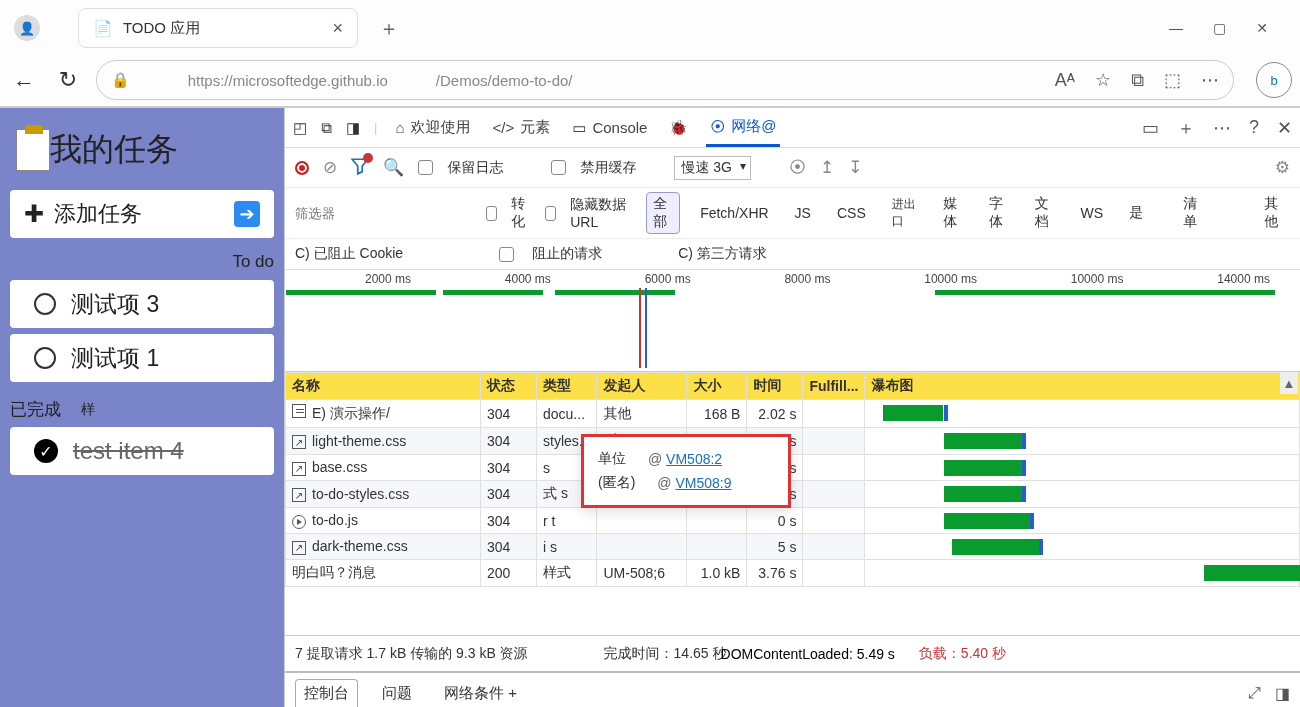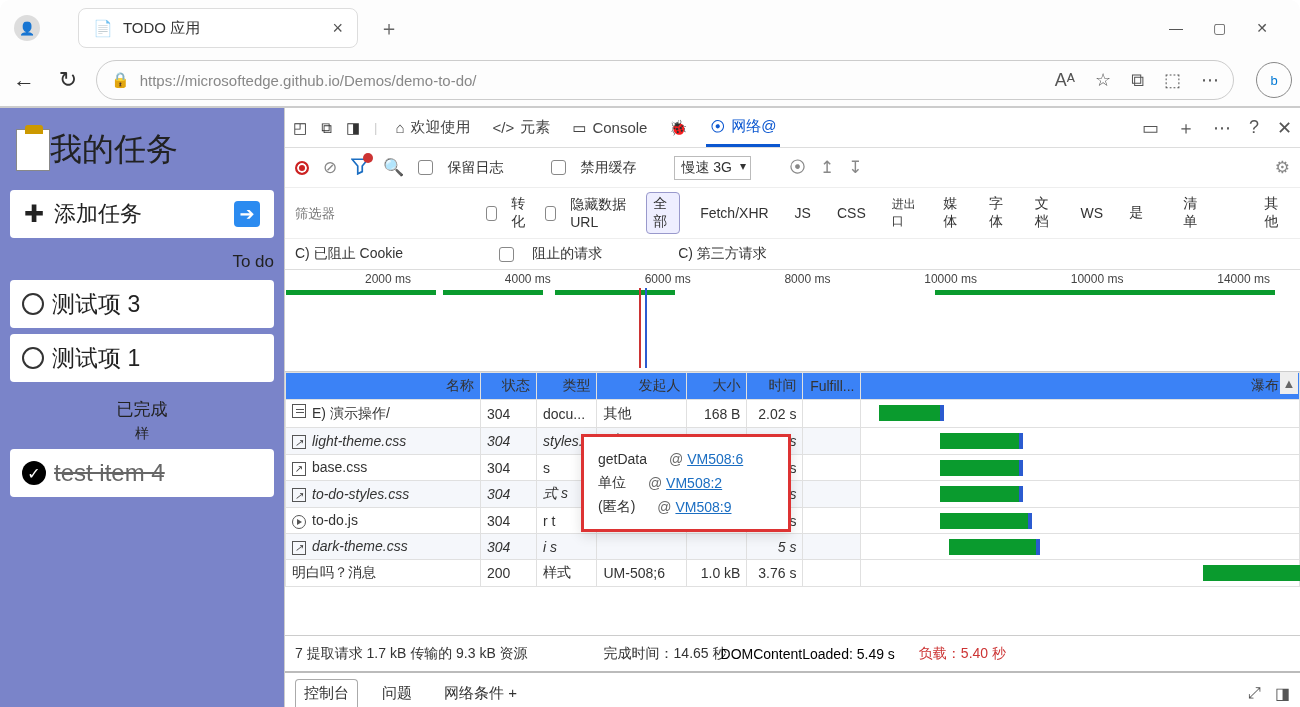--- a/index.html
+++ b/index.html
@@ -13,38 +13,38 @@
 .browser-tab .tab-icon { color: #3b7; font-size:16px;}
 .browser-tab .tab-close { margin-left: auto; color:#555; font-size:18px;}
 .new-tab-btn { width: 30px; height: 30px; font-size: 20px; color: #666; display:flex; align-items:center; justify-content:center; margin-left:6px;}
 .window-controls { margin-left: auto; display: flex; gap: 30px; padding-right: 24px; color: #555; }
 .window-controls span { font-size: 14px; }
 .addr-row { height: 48px; display: flex; align-items: center; padding: 0 8px; gap: 12px; }
 .nav-btn { width: 32px; height: 32px; display:flex; align-items:center; justify-content:center; color:#333; font-size:22px;}
 .addr-bar { flex: 1; height: 40px; border: 1px solid #ccc; border-radius: 20px; display: flex; align-items: center; padding: 0 14px; font-size: 15px; color: #888; gap: 10px; }
 .addr-bar .lock { color: #666; }
 .addr-bar .url { color: #000; }
-.addr-bar .url .gray { color: #888; }
+.addr-bar .url .gray { color: #888; margin-left: 48px; }
 .addr-actions { display:flex; gap:20px; color:#555; font-size:18px; margin-left:auto; align-items:center;}
 .bing-btn { width:36px; height:36px; border:1px solid #888; border-radius:50%; display:flex; align-items:center; justify-content:center; margin-left:10px; color:#0078d4;}
 
 
 .content { display: flex; height: calc(707px - 108px); }
 .todo-app { width: 284px; background: #7a84c9; padding: 10px; color: #222; }
 .todo-title { display:flex; align-items:center; gap:0; font-size:32px; padding: 10px 6px 18px; }
 .clipboard-icon { width:34px; height:42px; background:#fff; border:1px solid #888; position:relative;}
 .clipboard-icon::before { content:""; position:absolute; top:-5px; left:8px; width:18px; height:9px; background:#c90; border-radius:3px 3px 0 0;}
 .add-task { background:#fff; border-radius:4px; height:48px; display:flex; align-items:center; padding:0 14px; font-size:22px; gap:10px;}
 .add-task .arrow-btn { margin-left:auto; width:26px; height:26px; background:#2b8bf0; border-radius:4px; display:flex; align-items:center; justify-content:center; color:#fff; font-size:18px;}
 .section-label { text-align:right; padding: 14px 0 8px; font-size:17px; }
-.task-item { background:#fff; border-radius:4px; height:48px; display:flex; align-items:center; padding:0 12px; font-size:23px; margin-bottom:6px; gap:8px;}
+.task-item { background:#fff; border-radius:4px; height:48px; display:flex; align-items:center; padding:0 24px; font-size:23px; margin-bottom:6px; gap:15px;}
 .circle { width:22px; height:22px; border:2px solid #333; border-radius:50%; display:inline-block;}
 .circle-filled { width:24px; height:24px; background:#000; border-radius:50%; display:inline-flex; align-items:center; justify-content:center; color:#fff; font-size:16px;}
 .done { text-decoration: line-through; color:#666; font-size:24px;}
-.section-done { display:flex; align-items:center; justify-content:center; gap:4px; padding:10px 0 6px; font-size:17px;flex-direction:column;}
+.section-done { display:flex; align-items:center; justify-content:flex-start; gap:20px; padding:10px 0 6px; font-size:17px;}
 
 
 .devtools { flex:1; display:flex; flex-direction:column; border-left:1px solid #ccc; background:#fff;}
 .dt-tabs { height:40px; display:flex; align-items:center; padding:0 8px; gap:14px; border-bottom:1px solid #ddd;}
 .dt-tab { display:flex; align-items:center; gap:6px; font-size:15px; color:#444; padding:0 4px; height:100%;}
 .dt-tab.active { color:#0b57d0; border-bottom:3px solid #0b57d0;}
 .dt-tab-icon { font-size:15px;}
 .dt-tabs .spacer { flex:1;}
 .dt-tabs .right-icons { display:flex; gap:18px; align-items:center; font-size:18px; color:#555;}
 .dt-filter-row { height:40px; display:flex; align-items:center; padding:0 10px; gap:14px; border-bottom:1px solid #eee; font-size:14px;}
@@ -60,21 +60,21 @@
 .dt-row3 { display:flex; align-items:center; padding:6px 10px; gap:18px; border-bottom:1px solid #ddd; font-size:14px;}
 .dt-timeline { height:102px; border-bottom:1px solid #ccc; position:relative;}
 .tl-ticks { display:flex; justify-content:space-between; padding:2px 30px 0 80px; font-size:12px; color:#444;}
 .tl-area { position:relative; height:20px; margin-top:4px;}
 .tl-bar { position:absolute; height:5px; background:#0a9b2e; top:0;}
 .tl-vblue { position:absolute; width:2px; background:#2b5bd0; height:80px; top:18px;}
 .tl-vred { position:absolute; width:2px; background:#c33; height:80px; top:18px;}
 .dt-table { flex:1; overflow:auto; position:relative;}
 .dt-table table { width:100%; border-collapse:collapse; font-size:14px;}
 .dt-table th, .dt-table td { border:1px solid #e0e0e0; padding:4px 6px; text-align:left; height:26px;}
-.dt-table th { background:#3b82f6; font-weight:400;text-align:right;}
+.dt-table th { background:#fde047; font-weight:700;}
 .dt-table td.right { text-align:right;}
 .wfcell { position:relative; background:#fff;}
 .wf-bar { position:absolute; height:16px; top:5px;}
 .wf-wait { background:#0a9b2e;}
 .wf-blue { background:#2b5bd0; width:4px;}
 .status-row { height:36px; border-top:1px solid #ccc; display:flex; align-items:center; padding:0 10px; font-size:14px; gap:24px;}
 .status-row .dcl { color:#000000;}
 .status-row .load { color:#c33;}
 .drawer { height:36px; border-top:2px solid #bbb; display:flex; align-items:end; padding:0 10px; gap:16px; font-size:15px;}
 .drawer .dtab { padding:4px 8px;}
@@ -88,21 +88,21 @@
 .initiator-pop a { color:#1b6ec2; text-decoration:underline;}
 .initiator-pop .at { color:#666;}
 
 .scroll-ind { position:absolute; right:2px; top:0; width:18px; height:22px; background:#eee; display:flex; align-items:center; justify-content:center; color:#666;}
 .check-ic { width:14px; height:14px; border:1.5px solid #555; display:inline-flex; align-items:center; justify-content:center; font-size:10px; margin-right:6px;}
 .doc-ic { width:14px; height:14px; display:inline-block; border:1.5px solid #555; position:relative; margin-right:6px;}
 .doc-ic::after { content:""; position:absolute; top:4px; left:3px; width:8px; border-top:1px solid #555; box-shadow:0 3px 0 #555;}
 .js-ic { width:14px; height:14px; border:1.5px solid #555; border-radius:50%; display:inline-flex; align-items:center; justify-content:center; margin-right:6px;}
 .js-ic::before { content:""; width:0; height:0; border-left:5px solid #555; border-top:3px solid transparent; border-bottom:3px solid transparent;}
 
-.tbl-row-even { background:#f5f7fb;font-style:italic; }
+.tbl-row-even { background:#f5f7fb; }
 </style>
 </head>
 <body>
 
 <div class="browser-chrome">
   <div class="tab-strip">
     <span class="avatar-circle">👤</span>
     <div class="browser-tab">
       <span class="tab-icon">📄</span>
       <span>TODO 应用</span>
@@ -379,24 +379,20 @@
               <td></td>
               <td class="wfcell">
                 <span class="wf-bar wf-wait" style="left:78%;width:24%"></span>
               </td>
             </tr>
           </tbody>
       </table>
 
       <div class="initiator-pop" style="left:296px; top:62px; width:210px;">
         <div class="row">
-            <span>getData</span>
-            <span><span class="at">@ </span><a>VM508:6</a></span>
-          </div>
-        <div class="row">
             <span>单位</span>
             <span><span class="at">@ </span><a>VM508:2</a></span>
           </div>
         <div class="row">
             <span>(匿名)</span>
             <span><span class="at">@ </span><a>VM508:9</a></span>
           </div>
       </div>
     </div>
 

